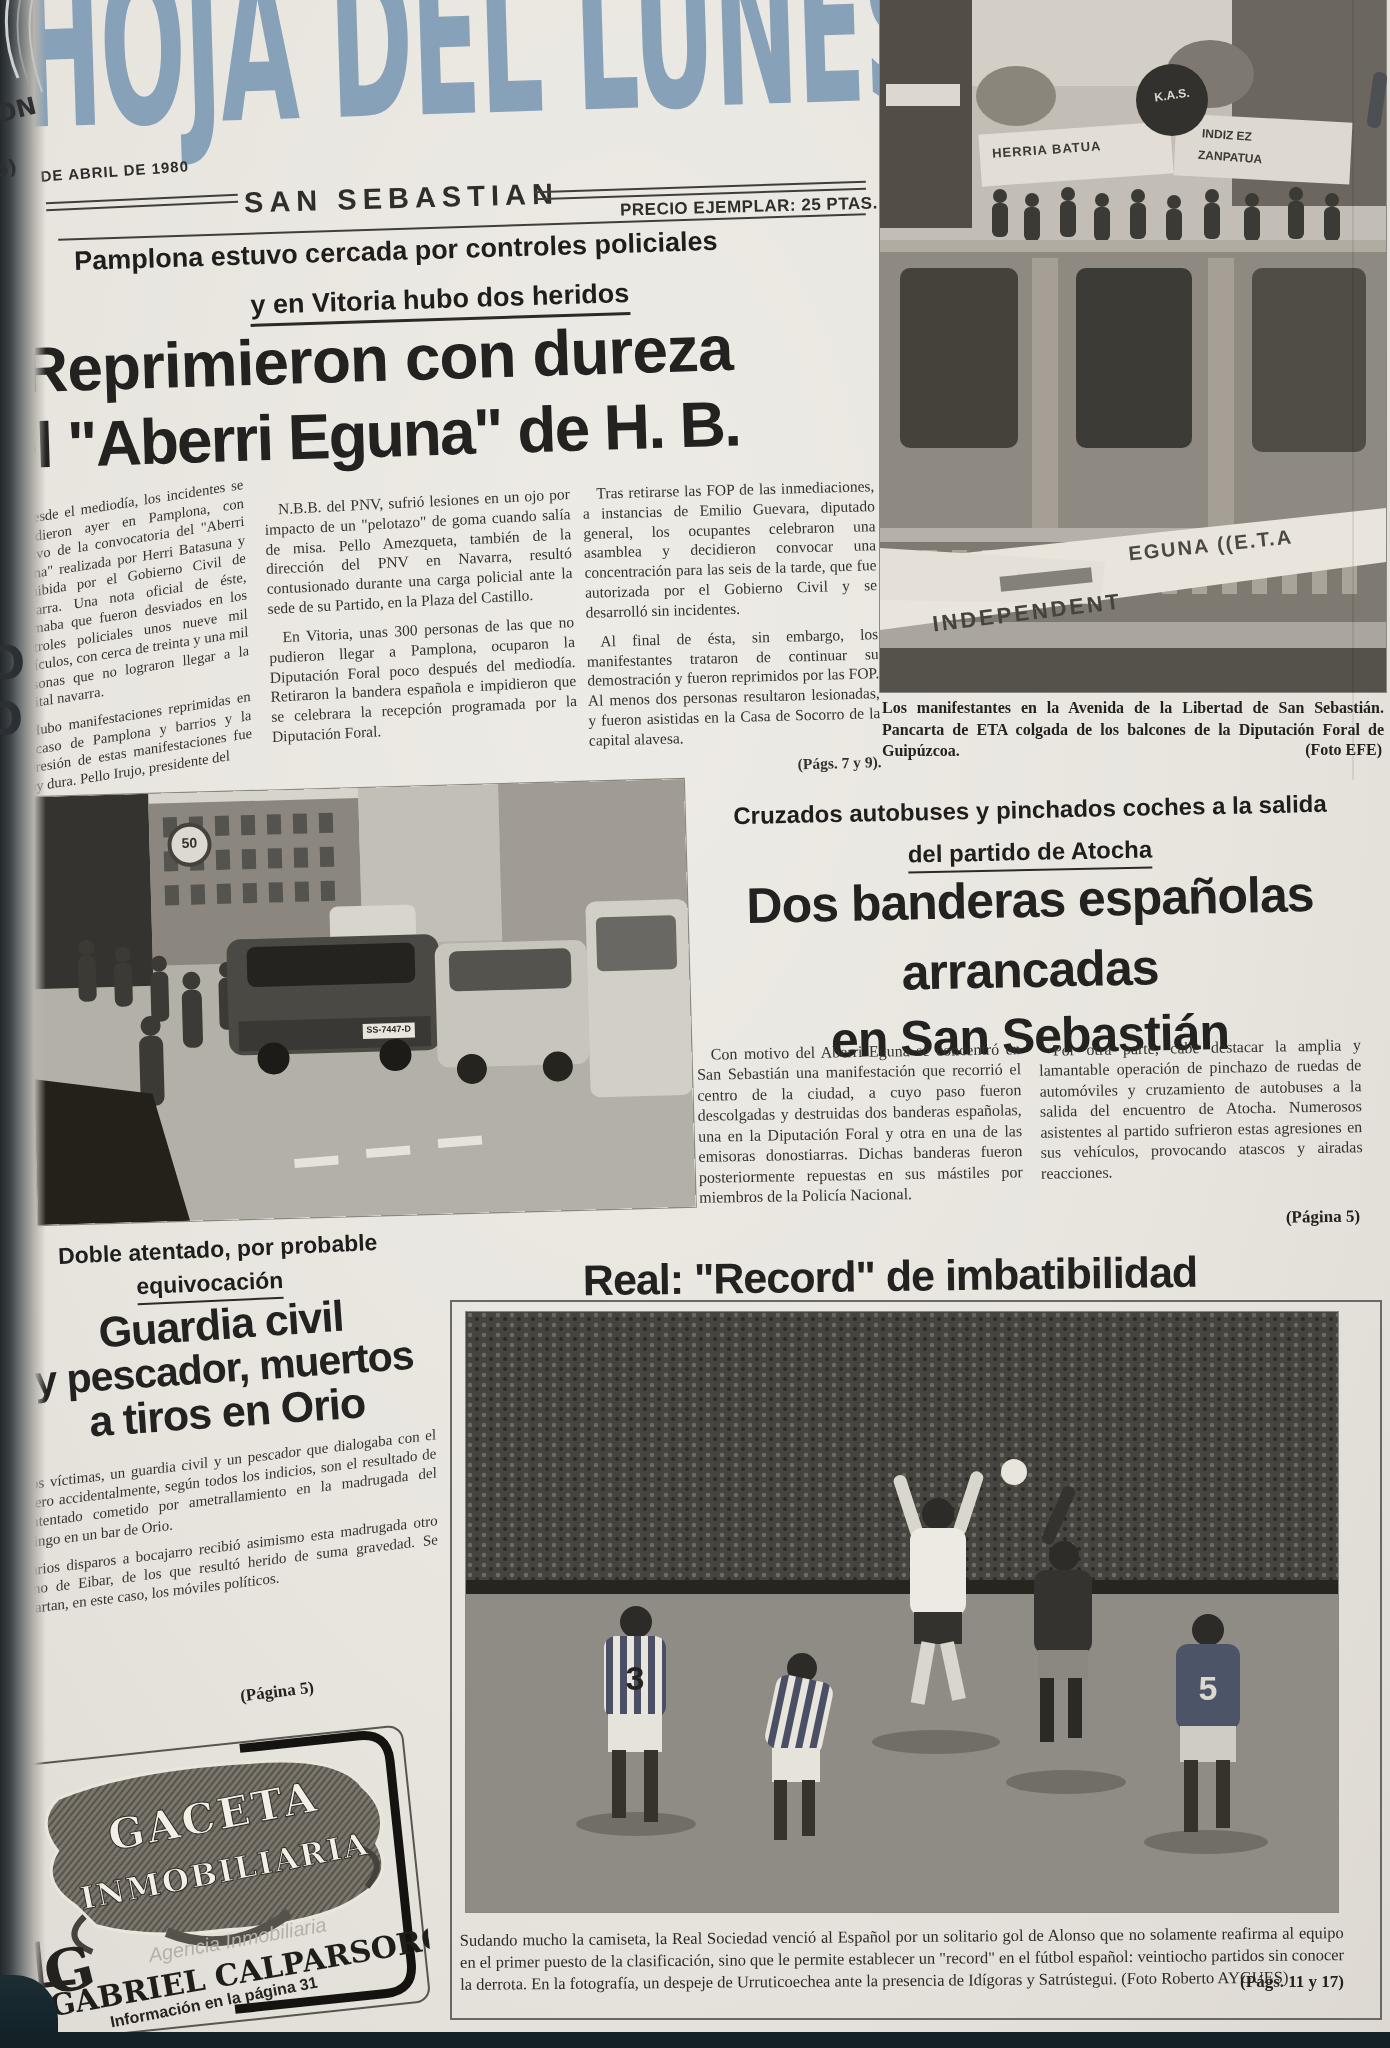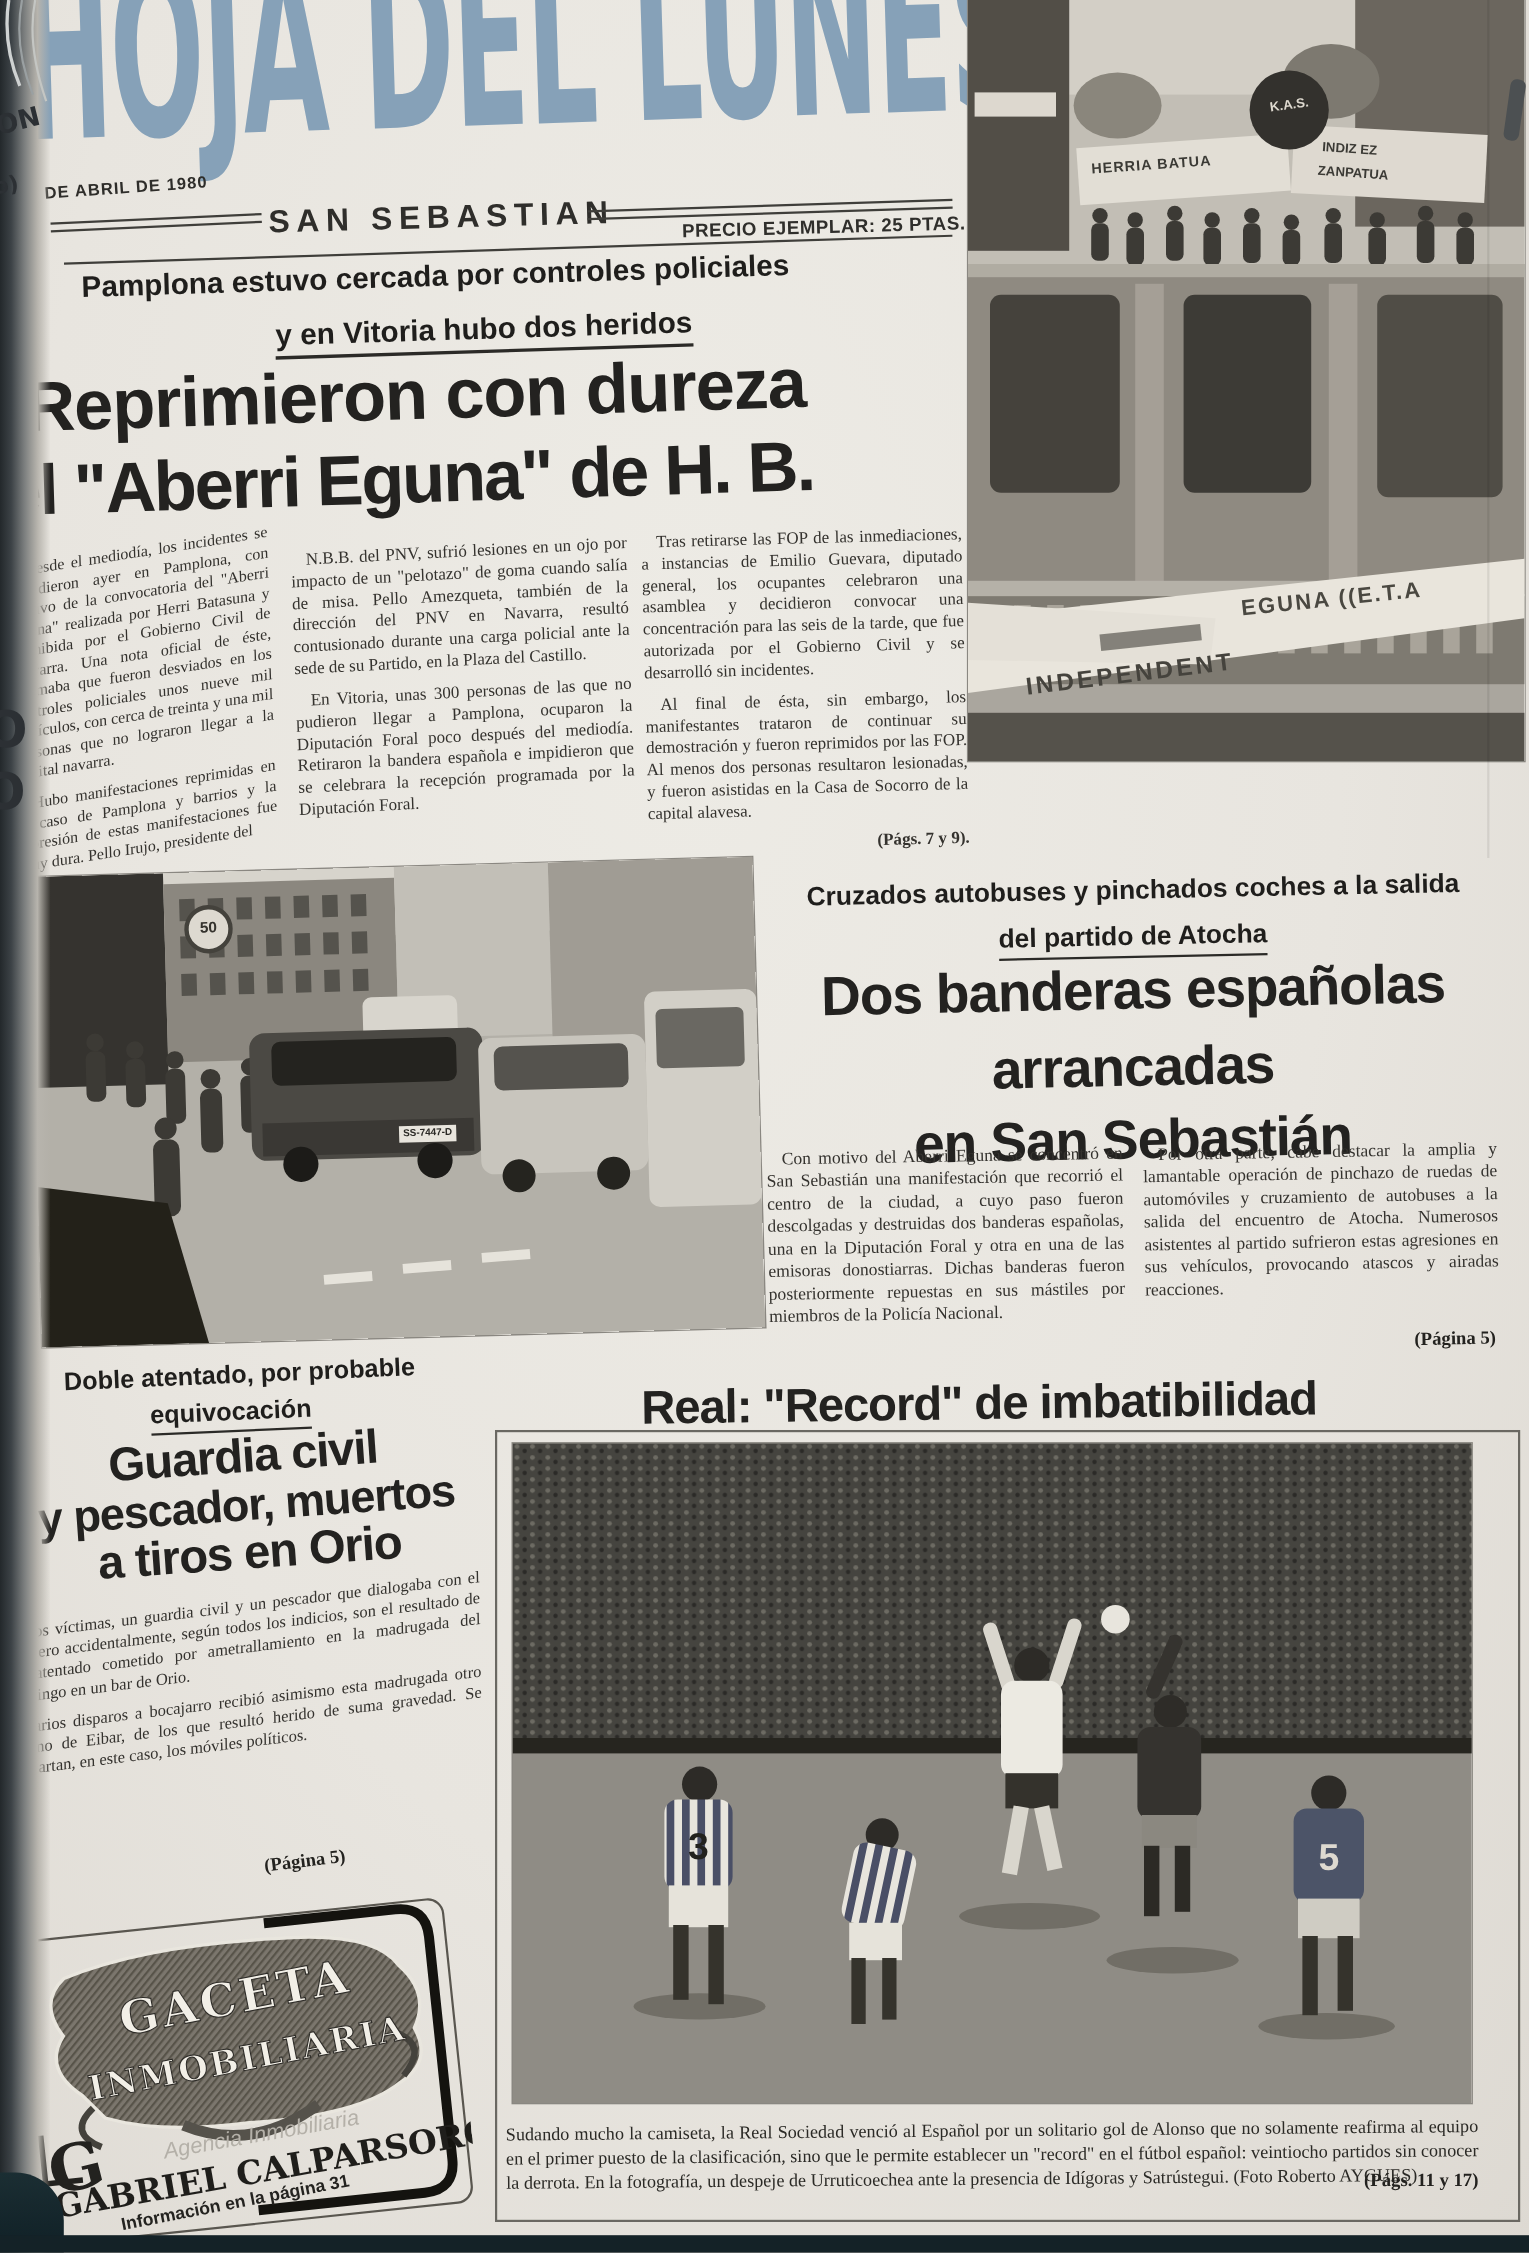--- a/index.html
+++ b/index.html
@@ -130,20 +130,24 @@
       <rect x="120" y="572" width="92" height="15" fill="#35332e" opacity="0.55" transform="rotate(-6 166 579)"></rect>
       <rect x="0" y="648" width="506" height="44" fill="#55524b"></rect>
     </svg>
     <div class="ov b" style="left:262px;top:88px;width:60px;text-align:center;font-size:12px;color:#ded9cf;transform:rotate(-8deg);">K.A.S.</div>
     <div class="ov b" style="left:112px;top:142px;font-size:13px;letter-spacing:1px;transform:rotate(-4deg);">HERRIA BATUA</div>
     <div class="ov b" style="left:322px;top:128px;font-size:12px;transform:rotate(4deg);">INDIZ EZ</div>
     <div class="ov b" style="left:318px;top:150px;font-size:12px;transform:rotate(4deg);">ZANPATUA</div>
     <div class="ov b" style="left:248px;top:534px;font-size:20px;letter-spacing:2px;color:#4a4841;transform:rotate(-6deg);">EGUNA ((E.T.A</div>
     <div class="ov b" style="left:52px;top:600px;font-size:22px;letter-spacing:3px;color:#45433d;transform:rotate(-7deg);">INDEPENDENT</div>
   </div>
+  <div class="abs" style="left:882px;top:697px;width:502px;height:62px;">
+    <div class="caption">Los manifestantes en la Avenida de la Libertad de San Sebastián. Pancarta de ETA colgada de los balcones de la Diputación Foral de Guipúzcoa.</div>
+    <div class="caption" style="position:absolute;right:2px;bottom:-2px;">(Foto EFE)</div>
+  </div>
 
   <div class="abs photo" style="left:32px;top:788px;width:658px;height:428px;transform:rotate(-1.6deg);">
     <svg width="658" height="428" viewBox="0 0 658 428" preserveAspectRatio="none">
       <rect width="658" height="428" fill="#b3b0a8"></rect>
       <rect width="658" height="62" fill="#d7d4cc"></rect>
       <rect x="0" y="0" width="122" height="192" fill="#35332f"></rect>
       <rect x="122" y="10" width="210" height="162" fill="#8b877f"></rect>
       <g fill="#55534d">
         <rect x="136" y="24" width="14" height="20"></rect>
           <rect x="162" y="24" width="14" height="20"></rect>

